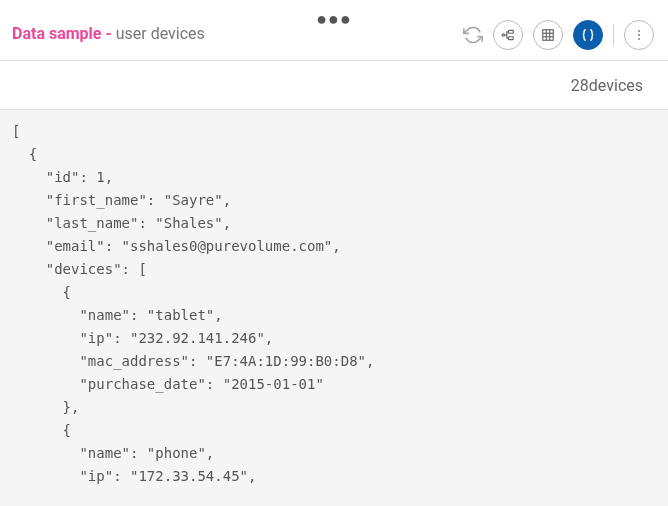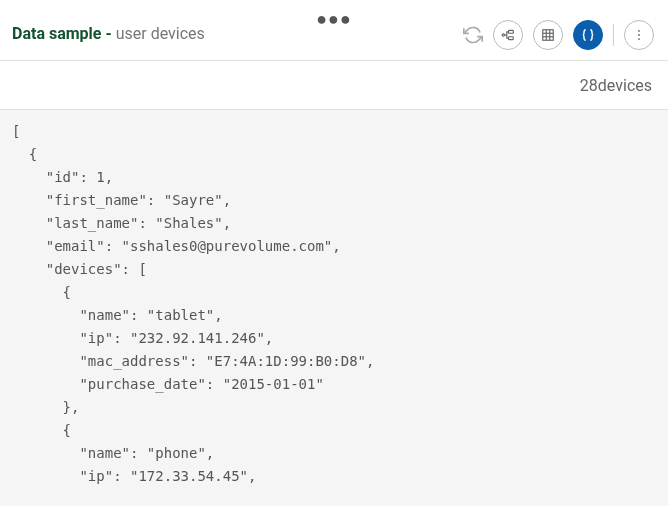--- a/index.html
+++ b/index.html
@@ -1,26 +1,26 @@
 <!DOCTYPE html>
 <html><head>
 <meta charset="utf-8">
 <style>
   html,body{margin:0;padding:0;font-family:-apple-system,BlinkMacSystemFont,"Segoe UI",Roboto,Arial,sans-serif;color:#333;background:#fff;width:668px;height:506px;overflow:hidden;}
   .topbar{height:60px;border-bottom:1px solid #e0e0e0;position:relative;}
   .dots{position:absolute;top:8px;left:50%;transform:translateX(-50%);font-size:18px;letter-spacing:1px;color:#555;}
   .title-wrap{position:absolute;left:12px;top:24px;font-size:16px;}
-  .title-bold{font-weight:700;color:#14532d;}
+  .title-bold{font-weight:700;color:#ec4899;}
   .title-light{font-weight:400;color:#777;}
   .tools{position:absolute;right:14px;top:20px;display:flex;align-items:center;gap:10px;}
   .refresh{color:#aaa;}
   .circle-btn{width:28px;height:28px;border-radius:50%;border:1px solid #bbb;display:flex;align-items:center;justify-content:center;color:#666;background:#fff;}
   .circle-btn.active{background:#0b5eab;border-color:#0b5eab;color:#fff;}
   .sep{width:1px;height:22px;background:#d0d0d0;}
-  .records-bar{height:48px;border-bottom:1px solid #e0e0e0;display:flex;align-items:center;justify-content:flex-end;padding-right:16px;font-size:16px;color:#666;}
+  .records-bar{height:48px;border-bottom:1px solid #e0e0e0;display:flex;align-items:center;justify-content:flex-end;padding-right:25px;font-size:16px;color:#666;}
   .code-area{background:#f5f5f5;height:398px;overflow:auto;position:relative;}
   pre{margin:0;padding:10px 12px;font-family:ui-monospace,Menlo,Consolas,monospace;font-size:14px;line-height:23px;color:#555;white-space:pre;}
   ::-webkit-scrollbar{width:14px;}
   ::-webkit-scrollbar-track{background:#ececec;}
   ::-webkit-scrollbar-thumb{background:#b5b5b5;}
   svg{display:block;}
 </style>
 </head>
 <body>
 

